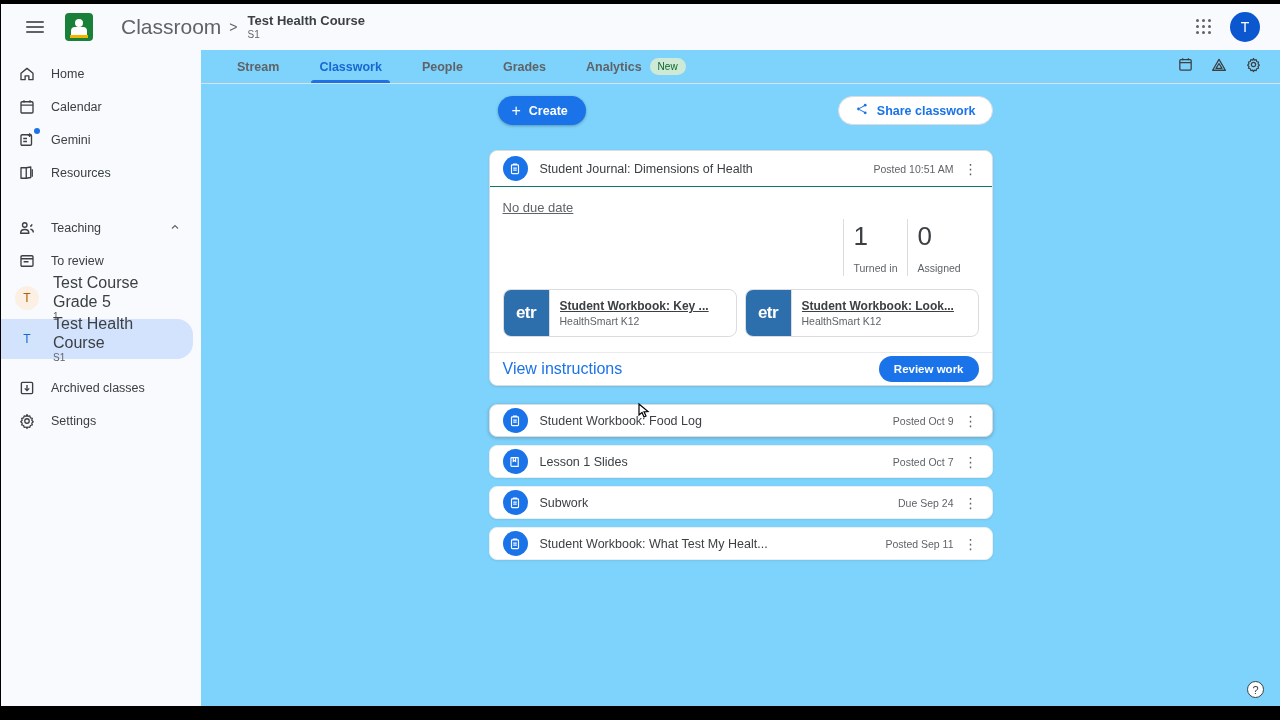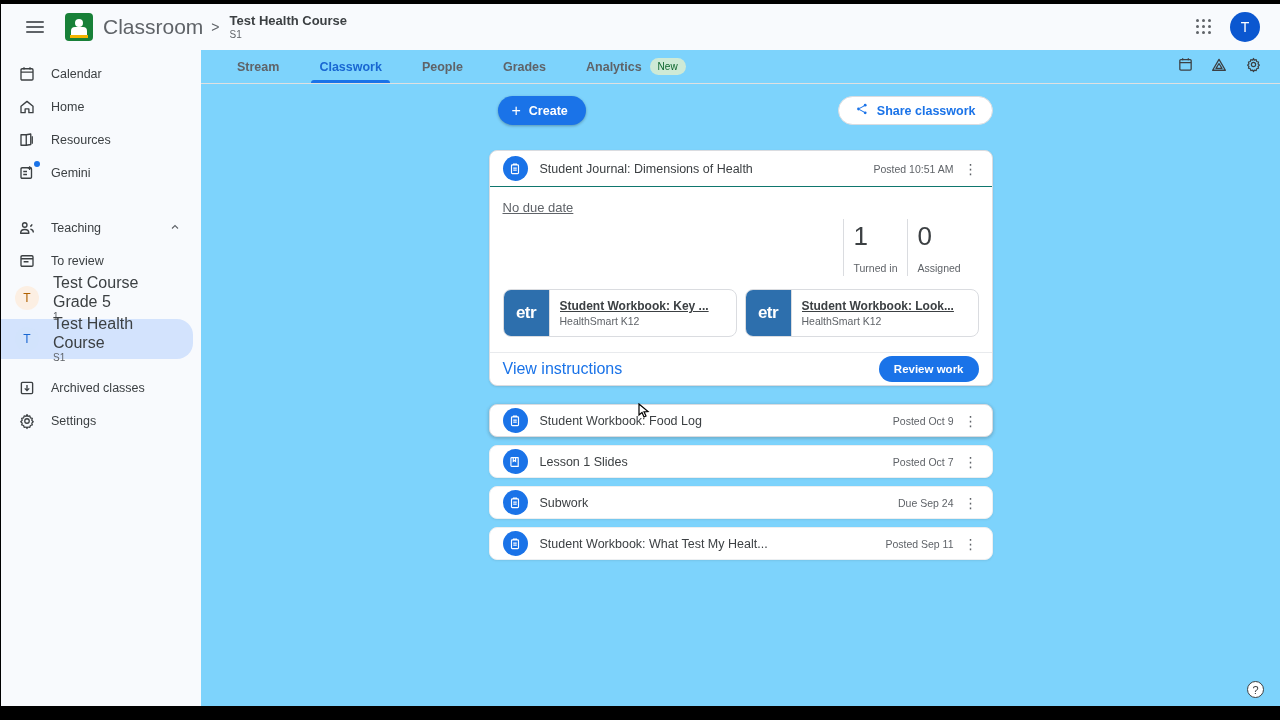--- a/index.html
+++ b/index.html
@@ -7,21 +7,21 @@
   body { font-family:"Liberation Sans", Arial, sans-serif; background:#000; position:relative; overflow:hidden; color:#3c4043; }
   .screen { position:absolute; top:4px; left:1px; right:0; bottom:14px; background:#f8fafd; display:flex; flex-direction:column; }
   .bar-top { position:absolute; top:0; left:0; width:1280px; height:4px; background:#000; }
   .bar-bottom { position:absolute; bottom:0; left:0; width:1280px; height:14px; background:#000; }
 
   
   .header { height:46px; display:flex; align-items:center; flex-shrink:0; padding:0 12px; }
   .menu-btn { width:40px; height:40px; border-radius:50%; display:flex; align-items:center; justify-content:center; cursor:pointer; margin-left:2px; }
   .menu-glyph { width:18px; display:flex; flex-direction:column; gap:3px; }
   .menu-glyph span { display:block; height:2px; background:#5f6368; border-radius:1px; }
-  .logo-wrap { display:flex; align-items:center; gap:10px; margin-left:10px; cursor:pointer; }
+  .logo-wrap { display:flex; align-items:center; gap:28px; margin-left:10px; cursor:pointer; }
   .logo-sq { width:28px; height:28px; background:#188038; border-radius:4px; position:relative; }
   .logo-sq::before { content:""; position:absolute; left:10px; top:6px; width:8px; height:8px; background:#fff; border-radius:50%; }
   .logo-sq::after { content:""; position:absolute; left:6px; top:14px; width:16px; height:8px; background:#fff; border-radius:4px 4px 0 0; }
   .logo-bar { position:absolute; bottom:3px; left:5px; width:18px; height:3px; background:#f4b400; }
   .app-name { font-size:21px; color:#5f6368; }
   .crumb-sep { color:#5f6368; font-size:14px; margin:0 10px 0 8px; }
   .crumb { display:flex; flex-direction:column; line-height:1.15; cursor:pointer; }
   .crumb-title { font-size:13px; font-weight:bold; color:#3c4043; }
   .crumb-sub { font-size:10px; color:#5f6368; }
   .header-spacer { flex:1; }
@@ -142,52 +142,52 @@
     </div>
     <div class="avatar-top">T</div>
   </div>
 
   <div class="app-body">
 
     <div class="sidebar">
       <div class="nav-item">
         <span class="nav-icon">
           <svg width="18" height="18" viewBox="0 0 24 24" fill="none" stroke="currentColor" stroke-width="1.8">
+              <path d="M4 11 L12 4.5 L20 11 V19.5 H14.5 V14.5 H9.5 V19.5 H4 Z" stroke-linejoin="round"></path>
+            </svg>
+        </span>
+        <span class="nav-label">Home</span>
+      </div>
+      <div class="nav-item">
+        <span class="nav-icon">
+          <svg width="18" height="18" viewBox="0 0 24 24" fill="none" stroke="currentColor" stroke-width="1.8">
               <rect x="4" y="5" width="16" height="15" rx="1.5"></rect>
               <path d="M4 9.5 H20 M8 3 V6 M16 3 V6"></path>
             </svg>
         </span>
         <span class="nav-label">Calendar</span>
       </div>
       <div class="nav-item">
         <span class="nav-icon">
           <svg width="18" height="18" viewBox="0 0 24 24" fill="none" stroke="currentColor" stroke-width="1.8">
-              <path d="M4 11 L12 4.5 L20 11 V19.5 H14.5 V14.5 H9.5 V19.5 H4 Z" stroke-linejoin="round"></path>
-            </svg>
-        </span>
-        <span class="nav-label">Home</span>
+              <rect x="4" y="5" width="14" height="14" rx="1.5"></rect>
+              <path d="M7 10 H12 M7 14 H12 M15.5 3 V8 M13 5.5 H18"></path>
+            </svg>
+          <span class="gem-dot"></span>
+        </span>
+        <span class="nav-label">Gemini</span>
       </div>
       <div class="nav-item">
         <span class="nav-icon">
           <svg width="18" height="18" viewBox="0 0 24 24" fill="none" stroke="currentColor" stroke-width="1.8">
               <path d="M4 5 H11 V19 H4 Z M11 19 V5 L17 4 V18 Z" stroke-linejoin="round"></path>
               <path d="M19 7 V17"></path>
             </svg>
         </span>
         <span class="nav-label">Resources</span>
-      </div>
-      <div class="nav-item">
-        <span class="nav-icon">
-          <svg width="18" height="18" viewBox="0 0 24 24" fill="none" stroke="currentColor" stroke-width="1.8">
-              <rect x="4" y="5" width="14" height="14" rx="1.5"></rect>
-              <path d="M7 10 H12 M7 14 H12 M15.5 3 V8 M13 5.5 H18"></path>
-            </svg>
-          <span class="gem-dot"></span>
-        </span>
-        <span class="nav-label">Gemini</span>
       </div>
 
       <div class="nav-gap"></div>
 
       <div class="nav-item">
         <span class="nav-icon">
           <svg width="18" height="18" viewBox="0 0 24 24" fill="none" stroke="currentColor" stroke-width="1.8">
               <circle cx="9" cy="8" r="3"></circle>
               <path d="M3.5 19 C3.5 15.5 6 14 9 14 C12 14 14.5 15.5 14.5 19 Z" stroke-linejoin="round"></path>
               <path d="M16 9.5 C17.4 9.5 18.5 8.4 18.5 7"></path>

